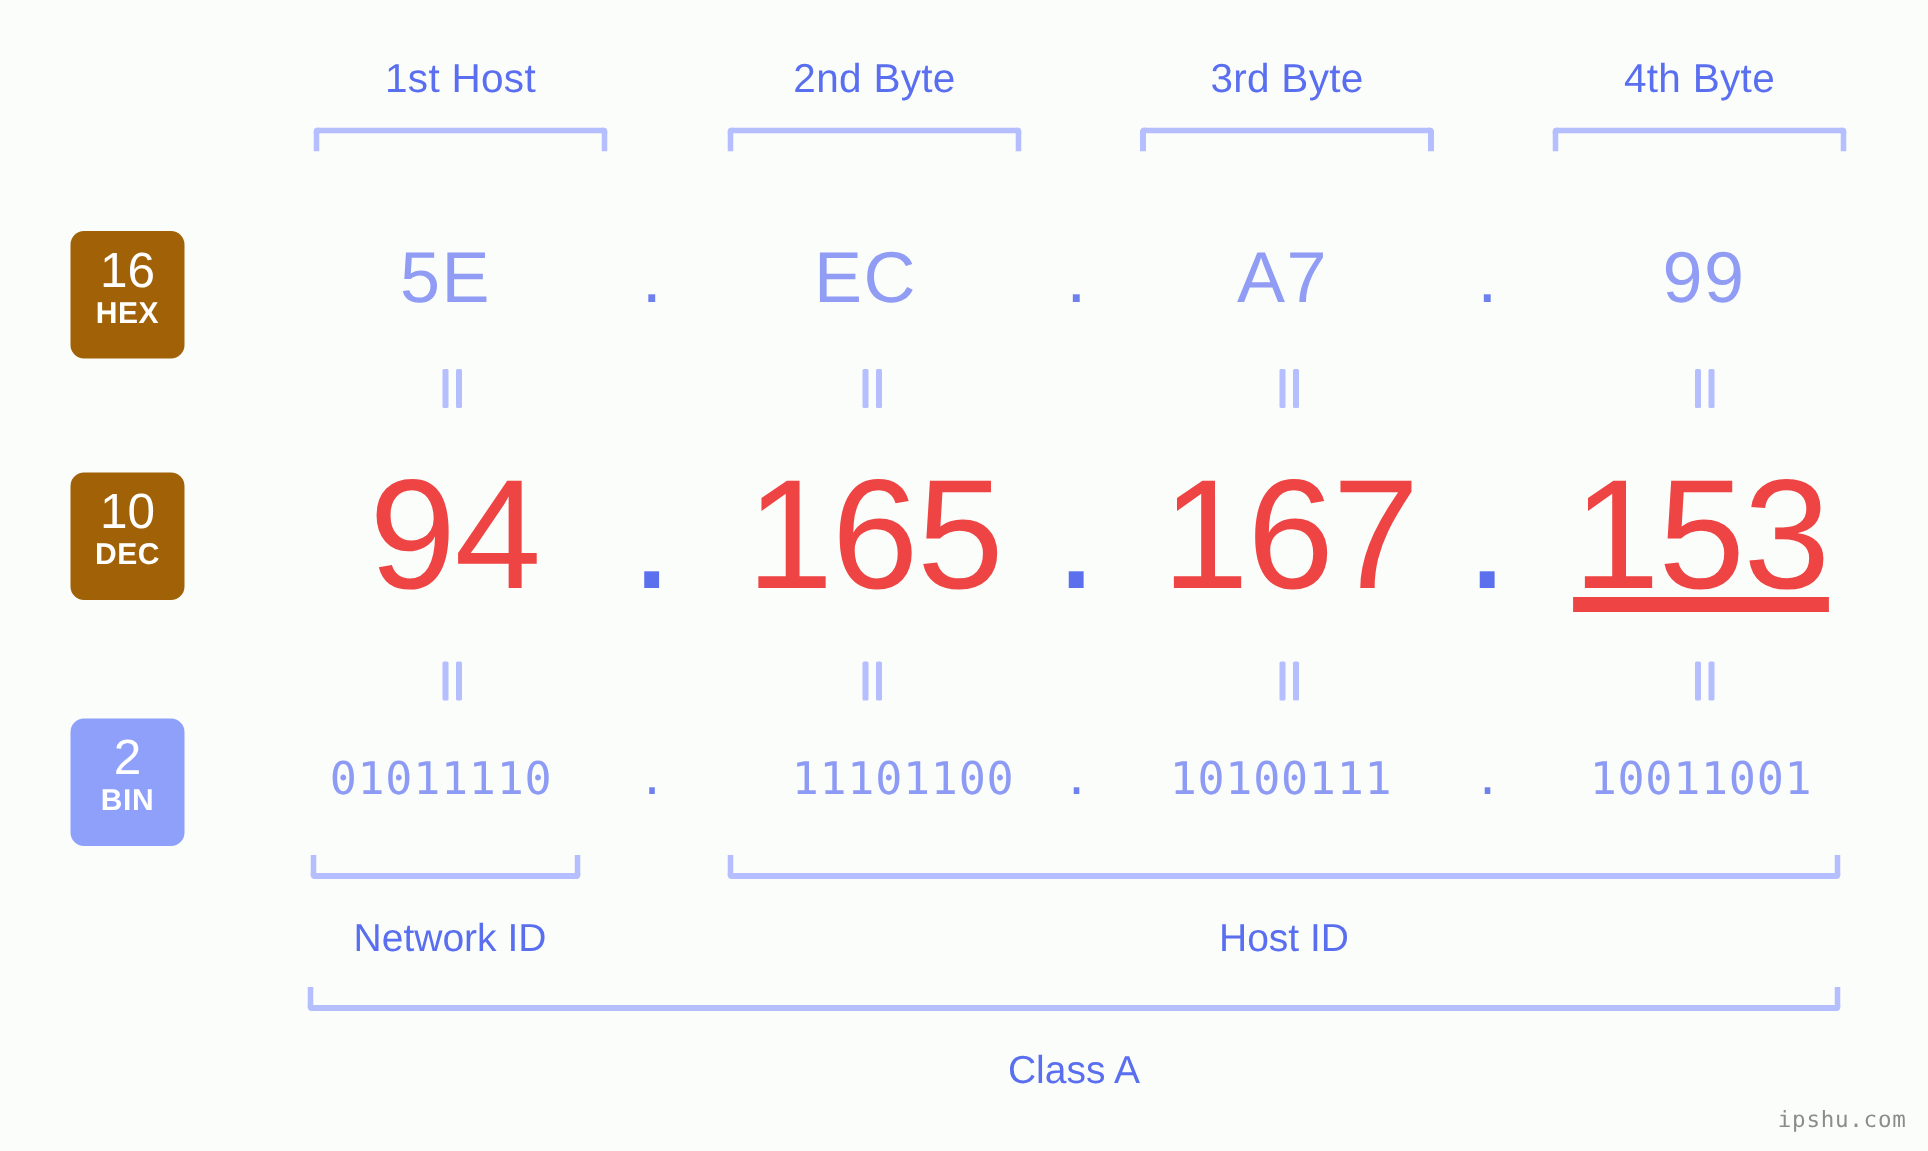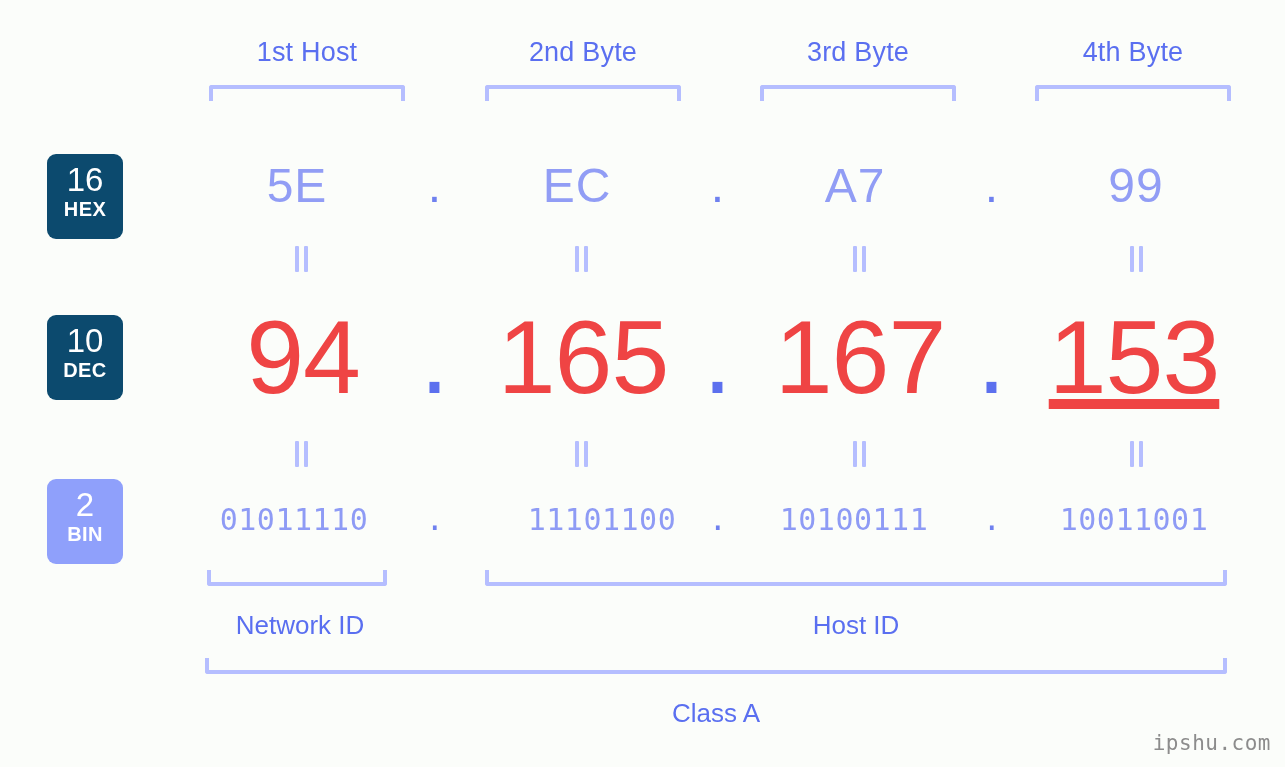--- a/index.html
+++ b/index.html
@@ -50,21 +50,21 @@
     border-bottom-left-radius: 3px;
     border-bottom-right-radius: 3px;
   }
 
   
   .badge {
     position: absolute;
     left: 47px;
     width: 76px;
     border-radius: 9px;
-    background: #0c4a6e;
+    background: #a16207;
     color: #ffffff;
     text-align: center;
     box-sizing: border-box;
     padding-top: 8px;
   }
   .badge .num {
     display: block;
     font-size: 33px;
     line-height: 36px;
     font-weight: 400;
@@ -164,21 +164,21 @@
     color: #5a6ff0;
     white-space: nowrap;
   }
 
   
   #watermark {
     position: absolute;
     right: 14px;
     bottom: 12px;
     font-family: "DejaVu Sans Mono", monospace;
-    font-size: 21px;
+    font-size: 15px;
     color: #8c8c8c;
     letter-spacing: 0.5px;
   }
 </style>
 </head>
 <body>
 
 <div class="byte-label" style="left:209px; width:196px;">1st Host</div>
 <div class="byte-label" style="left:485px; width:196px;">2nd Byte</div>
 <div class="byte-label" style="left:760px; width:196px;">3rd Byte</div>

